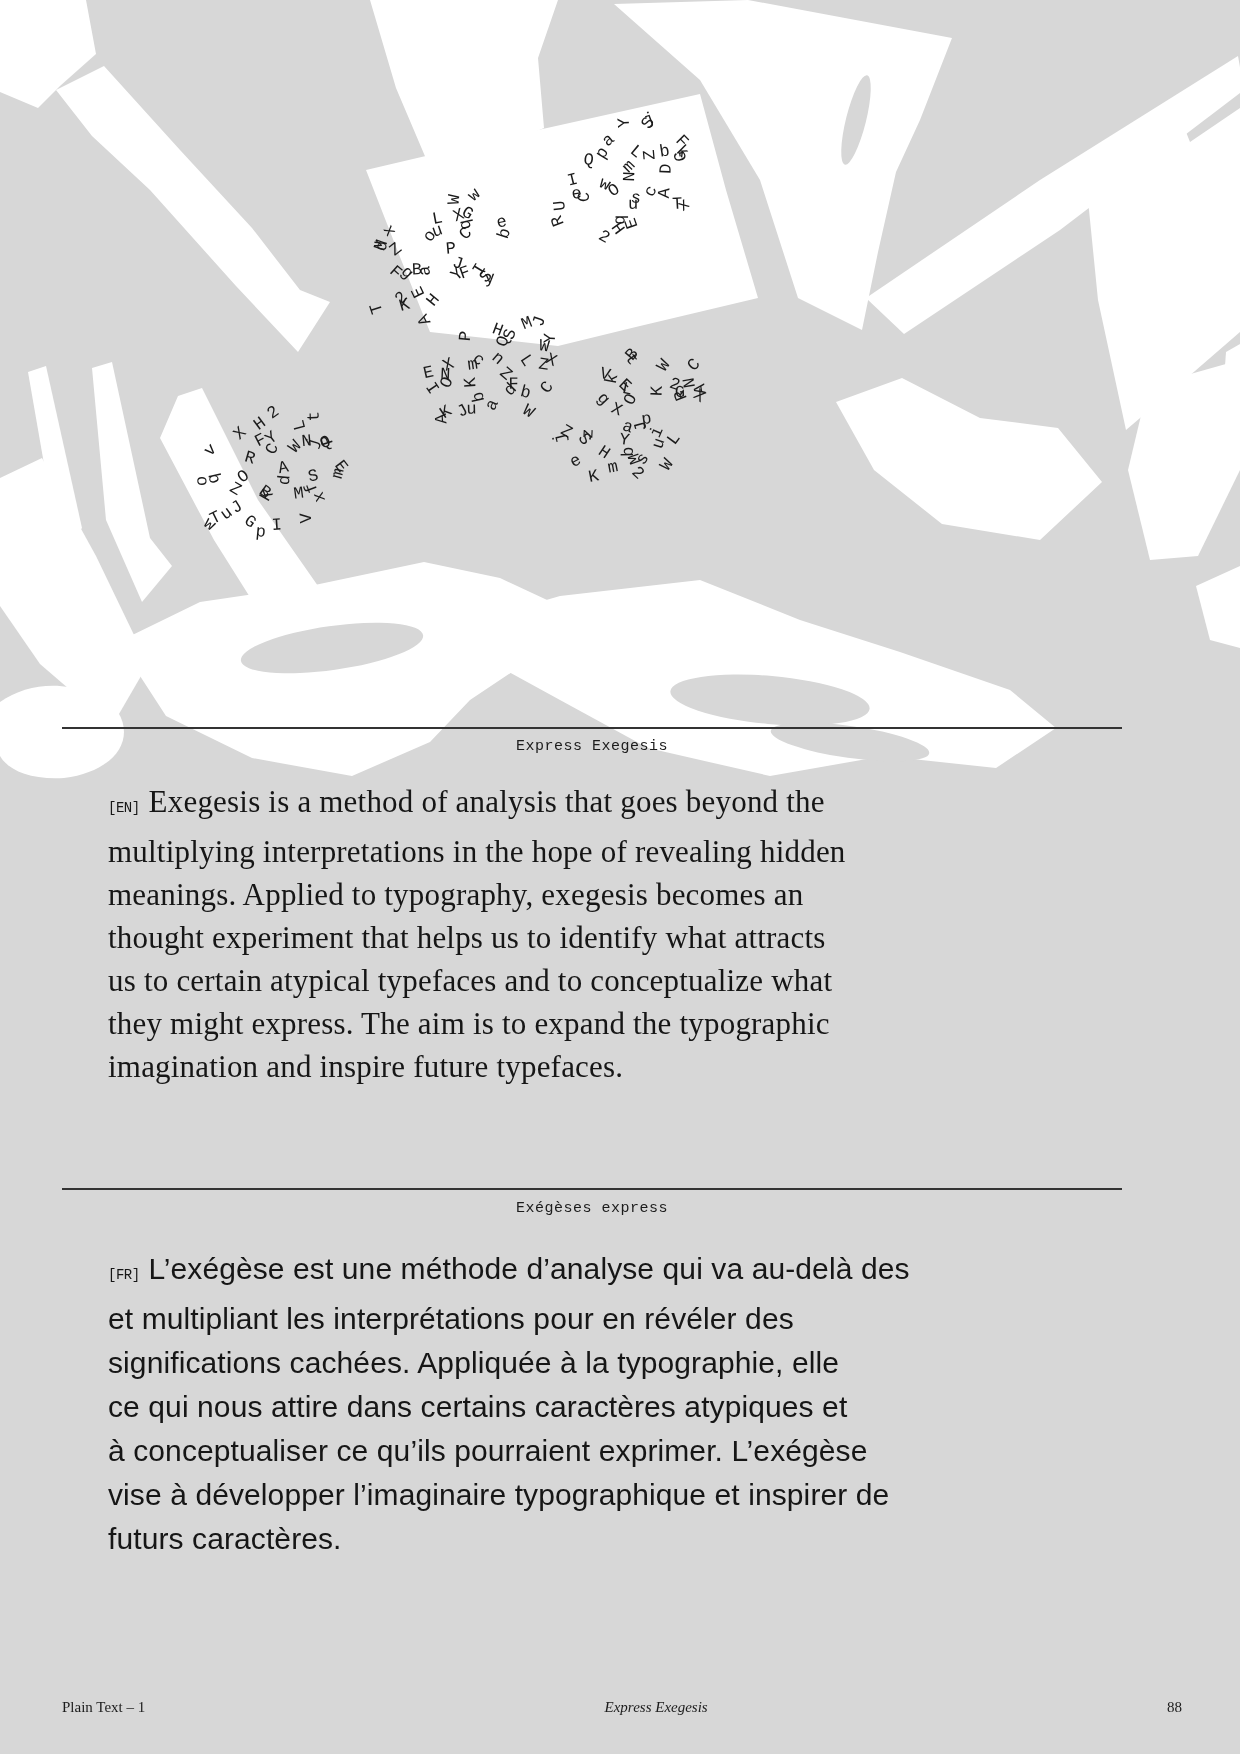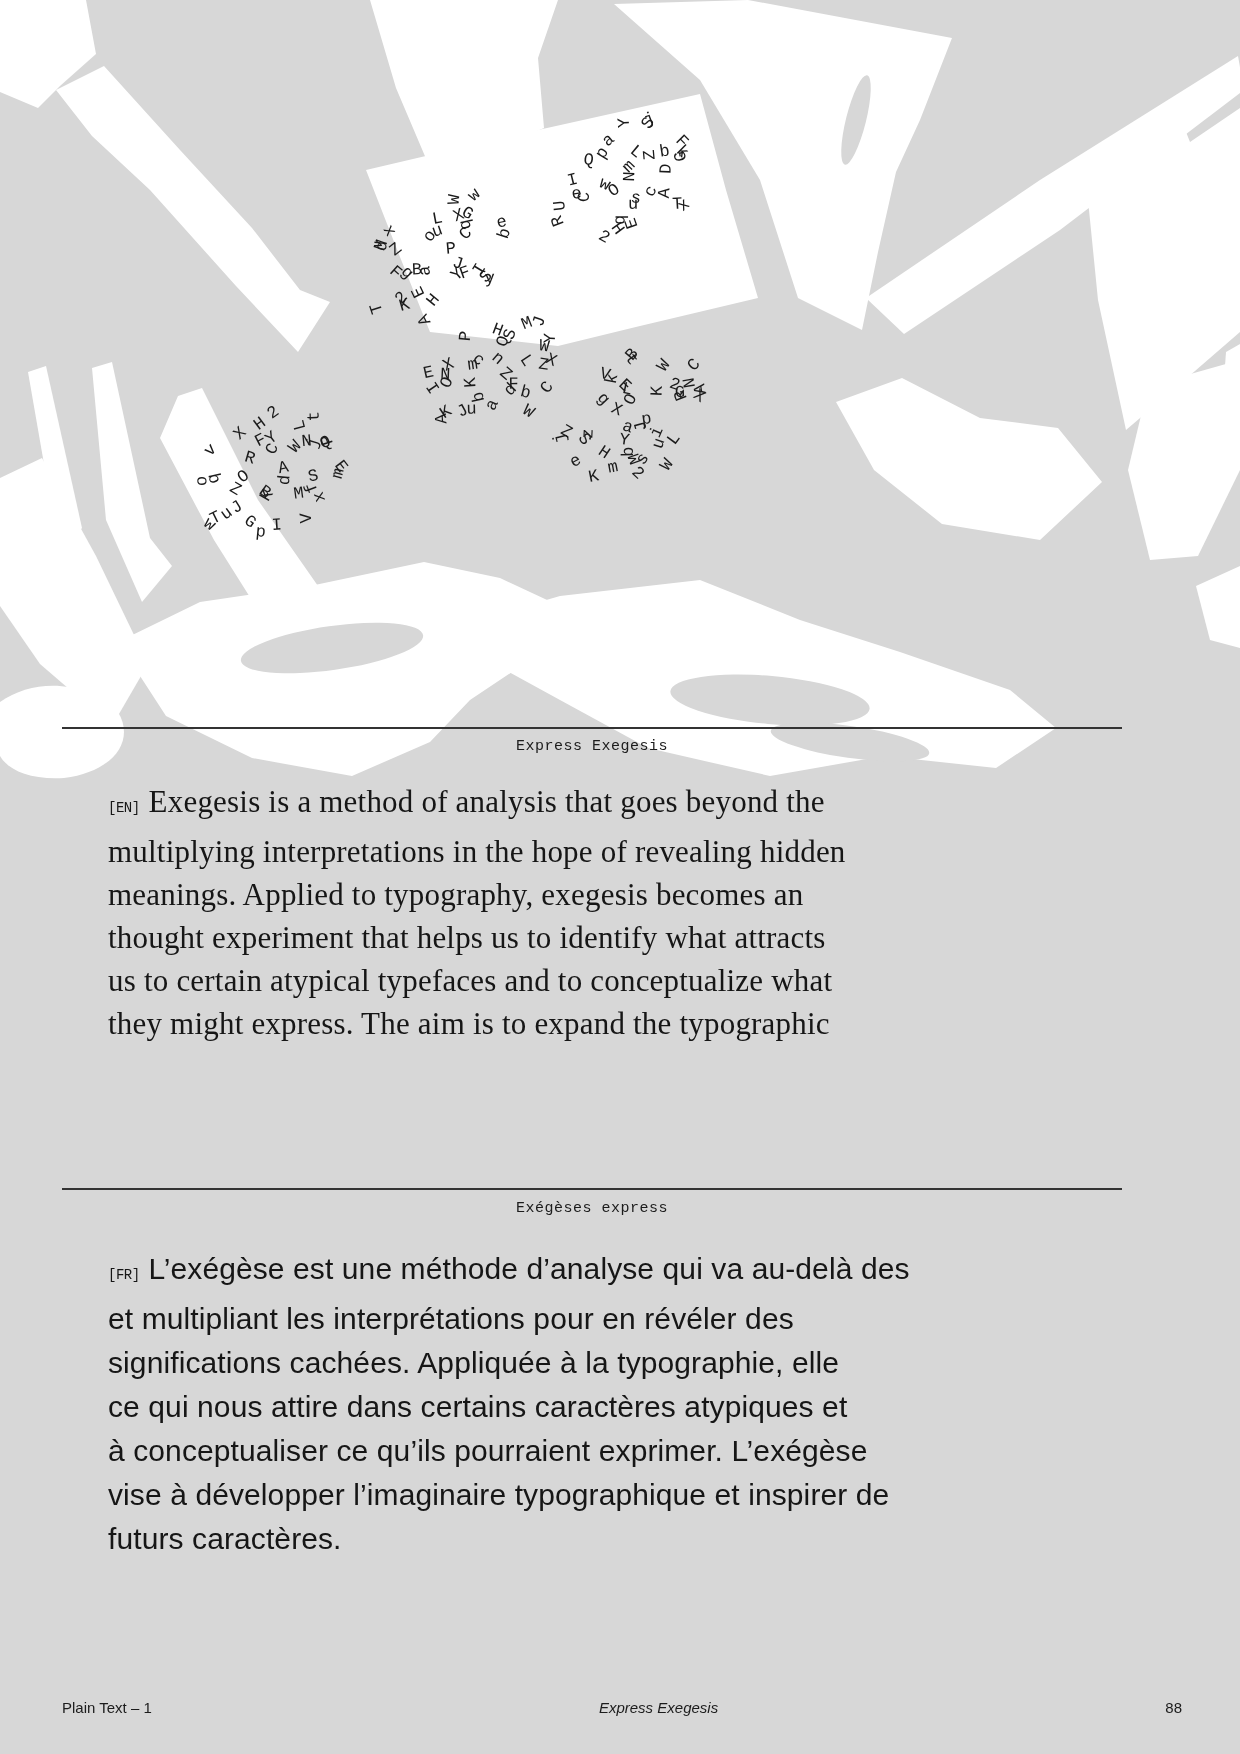--- a/index.html
+++ b/index.html
@@ -45,21 +45,21 @@
     letter-spacing:0.1px;
   }
   .lang-tag{
     font-family:"Liberation Mono",monospace;
     font-size:14px;letter-spacing:-0.5px;
     margin-right:9px;
   }
   .footer{
     position:absolute;left:62px;top:1699px;width:1120px;
     display:flex;justify-content:space-between;align-items:flex-start;
-    font-family:Liberation Sans, sans-serif;
+    font-family:Liberation Serif, serif;
     font-size:15px;color:#1c1c1c;gap:37px;
   }
   .footer .center-item{font-style:italic;}
 </style>
 </head>
 <body>
 
 <div class="page">
 
   <svg class="artwork" viewBox="0 0 1240 790">
@@ -278,20 +278,21 @@
   <div class="rule rule-1"></div>
   <div class="caption caption-1">Express Exegesis</div>
 
   <div class="para para-en">
     <div class="line"><span class="lang-tag">[EN]</span><span>Exegesis is a method of analysis that goes beyond the</span></div>
     <div class="line">multiplying interpretations in the hope of revealing hidden</div>
     <div class="line">meanings. Applied to typography, exegesis becomes an</div>
     <div class="line">thought experiment that helps us to identify what attracts</div>
     <div class="line">us to certain atypical typefaces and to conceptualize what</div>
     <div class="line">they might express. The aim is to expand the typographic</div>
+    <div class="line">imagination and inspire future typefaces.</div>
   </div>
 
   <div class="rule rule-2"></div>
   <div class="caption caption-2">Exégèses express</div>
 
   <div class="para para-fr">
     <div class="line"><span class="lang-tag">[FR]</span><span>L’exégèse est une méthode d’analyse qui va au-delà des</span></div>
     <div class="line">et multipliant les interprétations pour en révéler des</div>
     <div class="line">significations cachées. Appliquée à la typographie, elle</div>
     <div class="line">ce qui nous attire dans certains caractères atypiques et</div>

